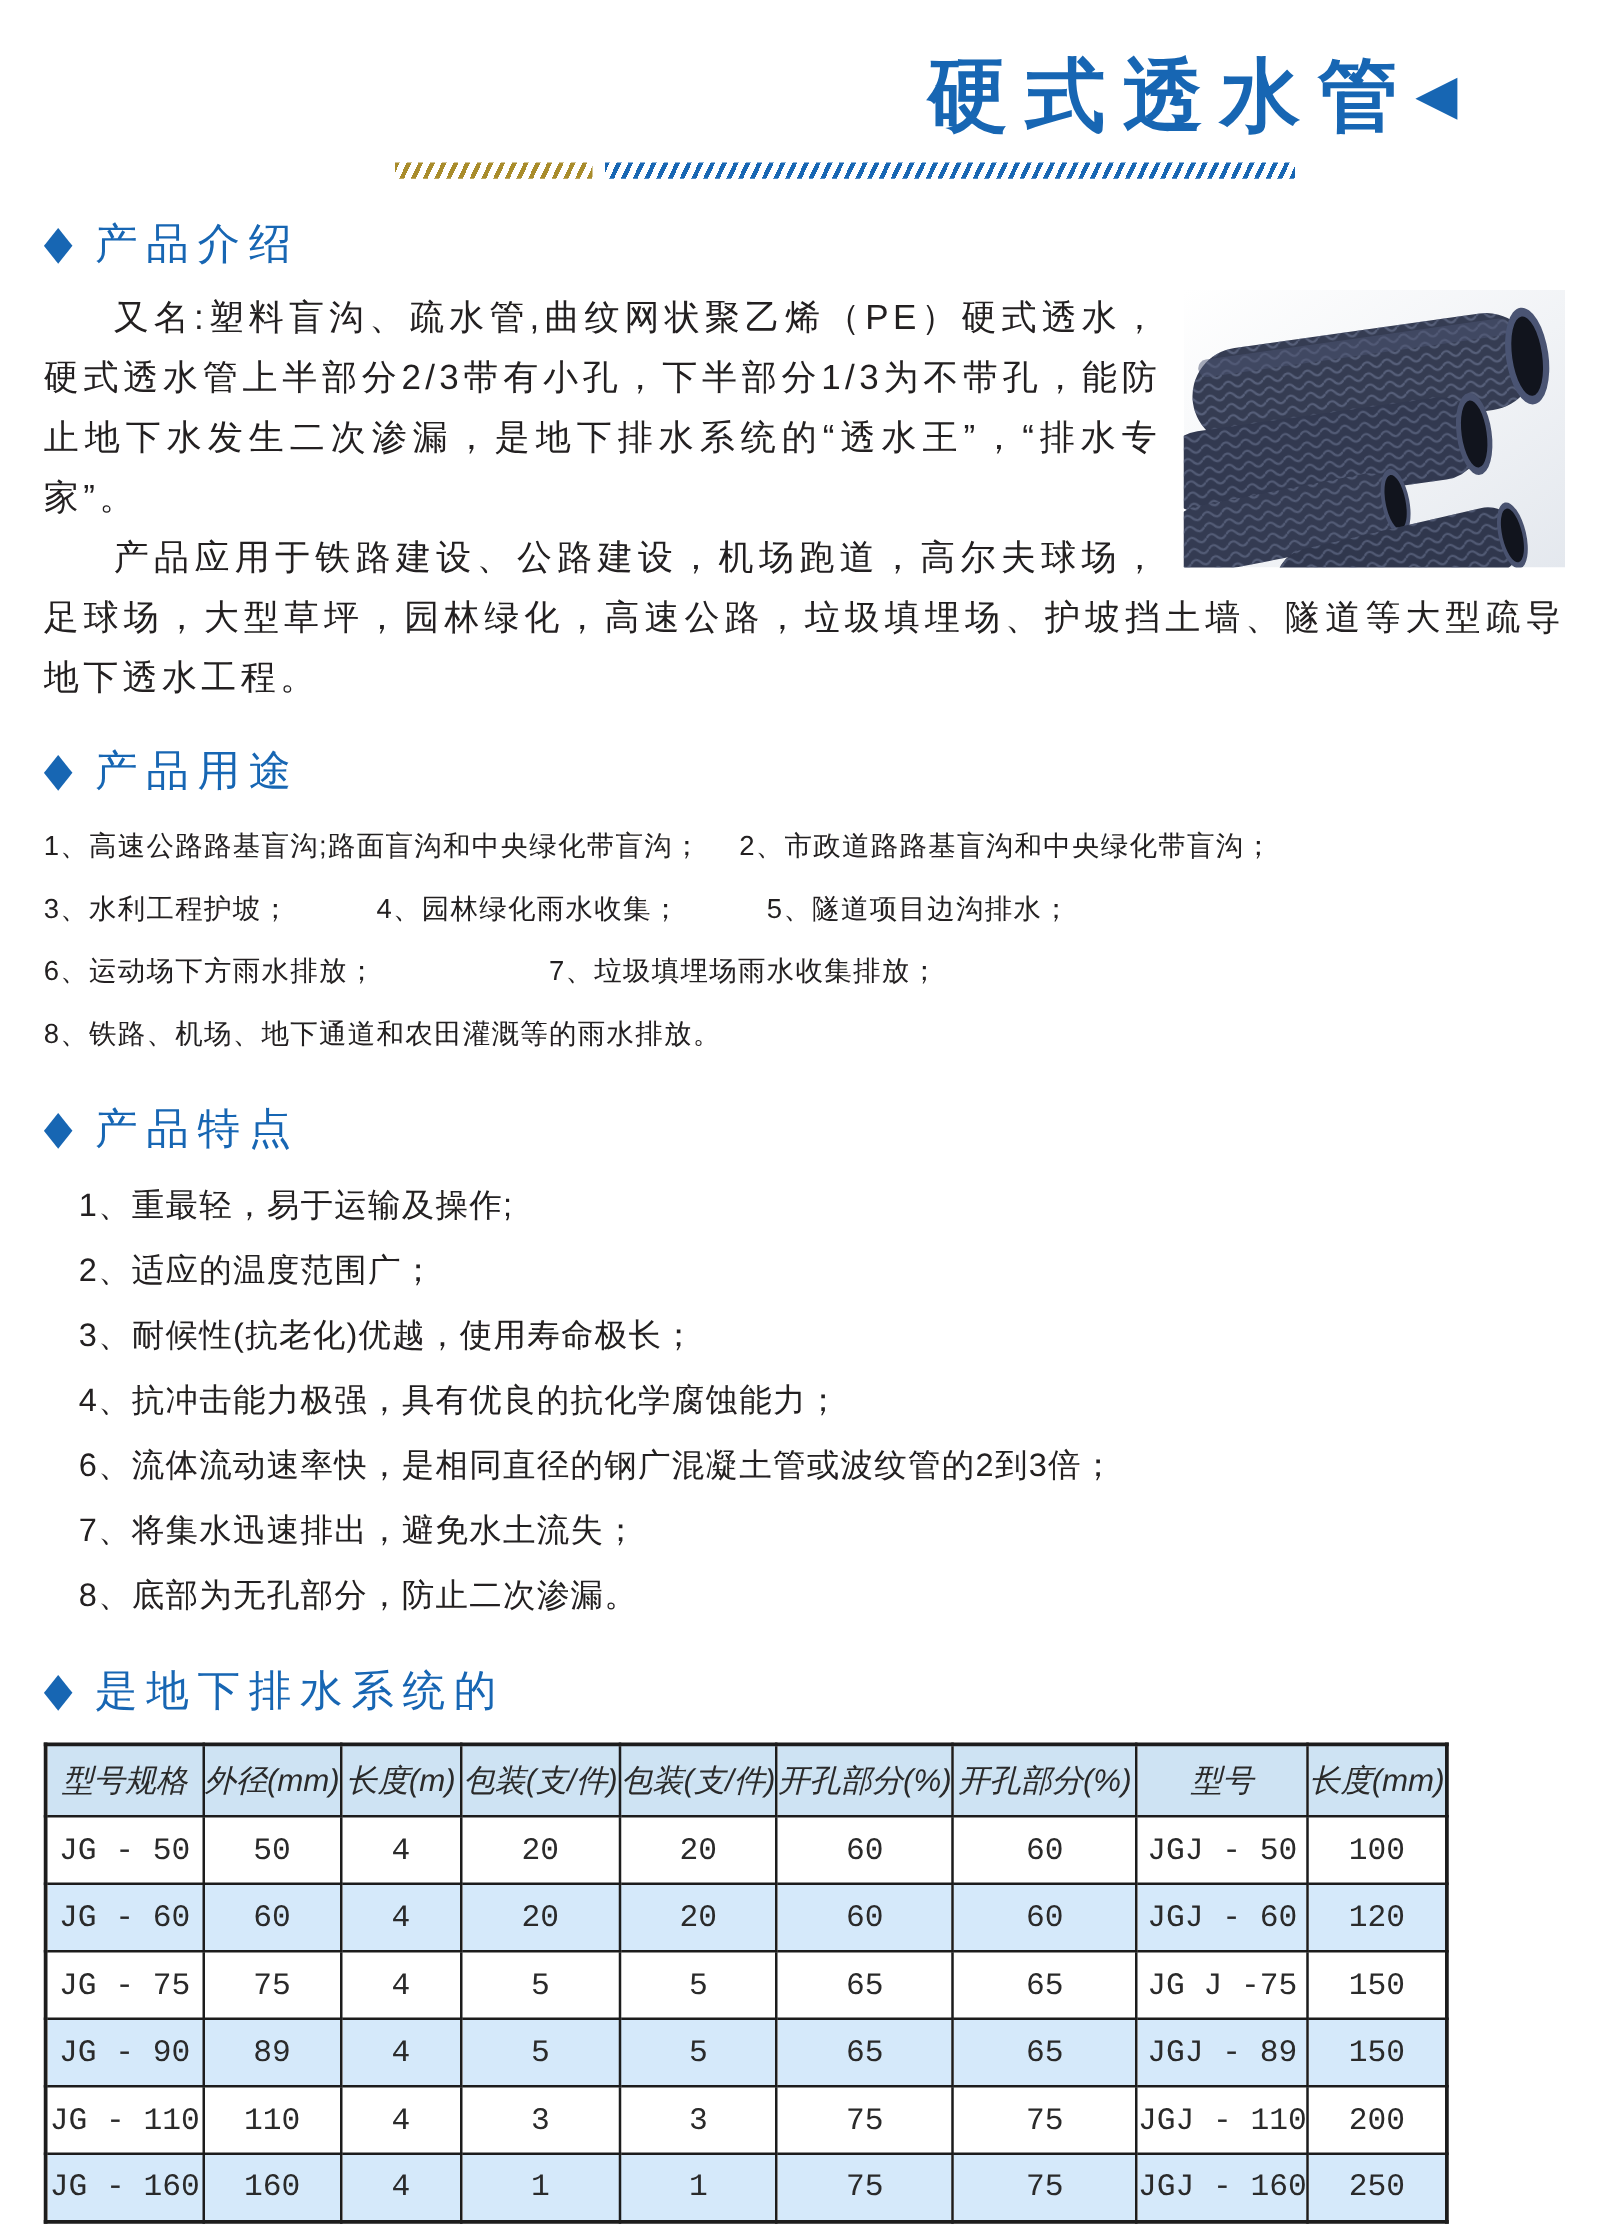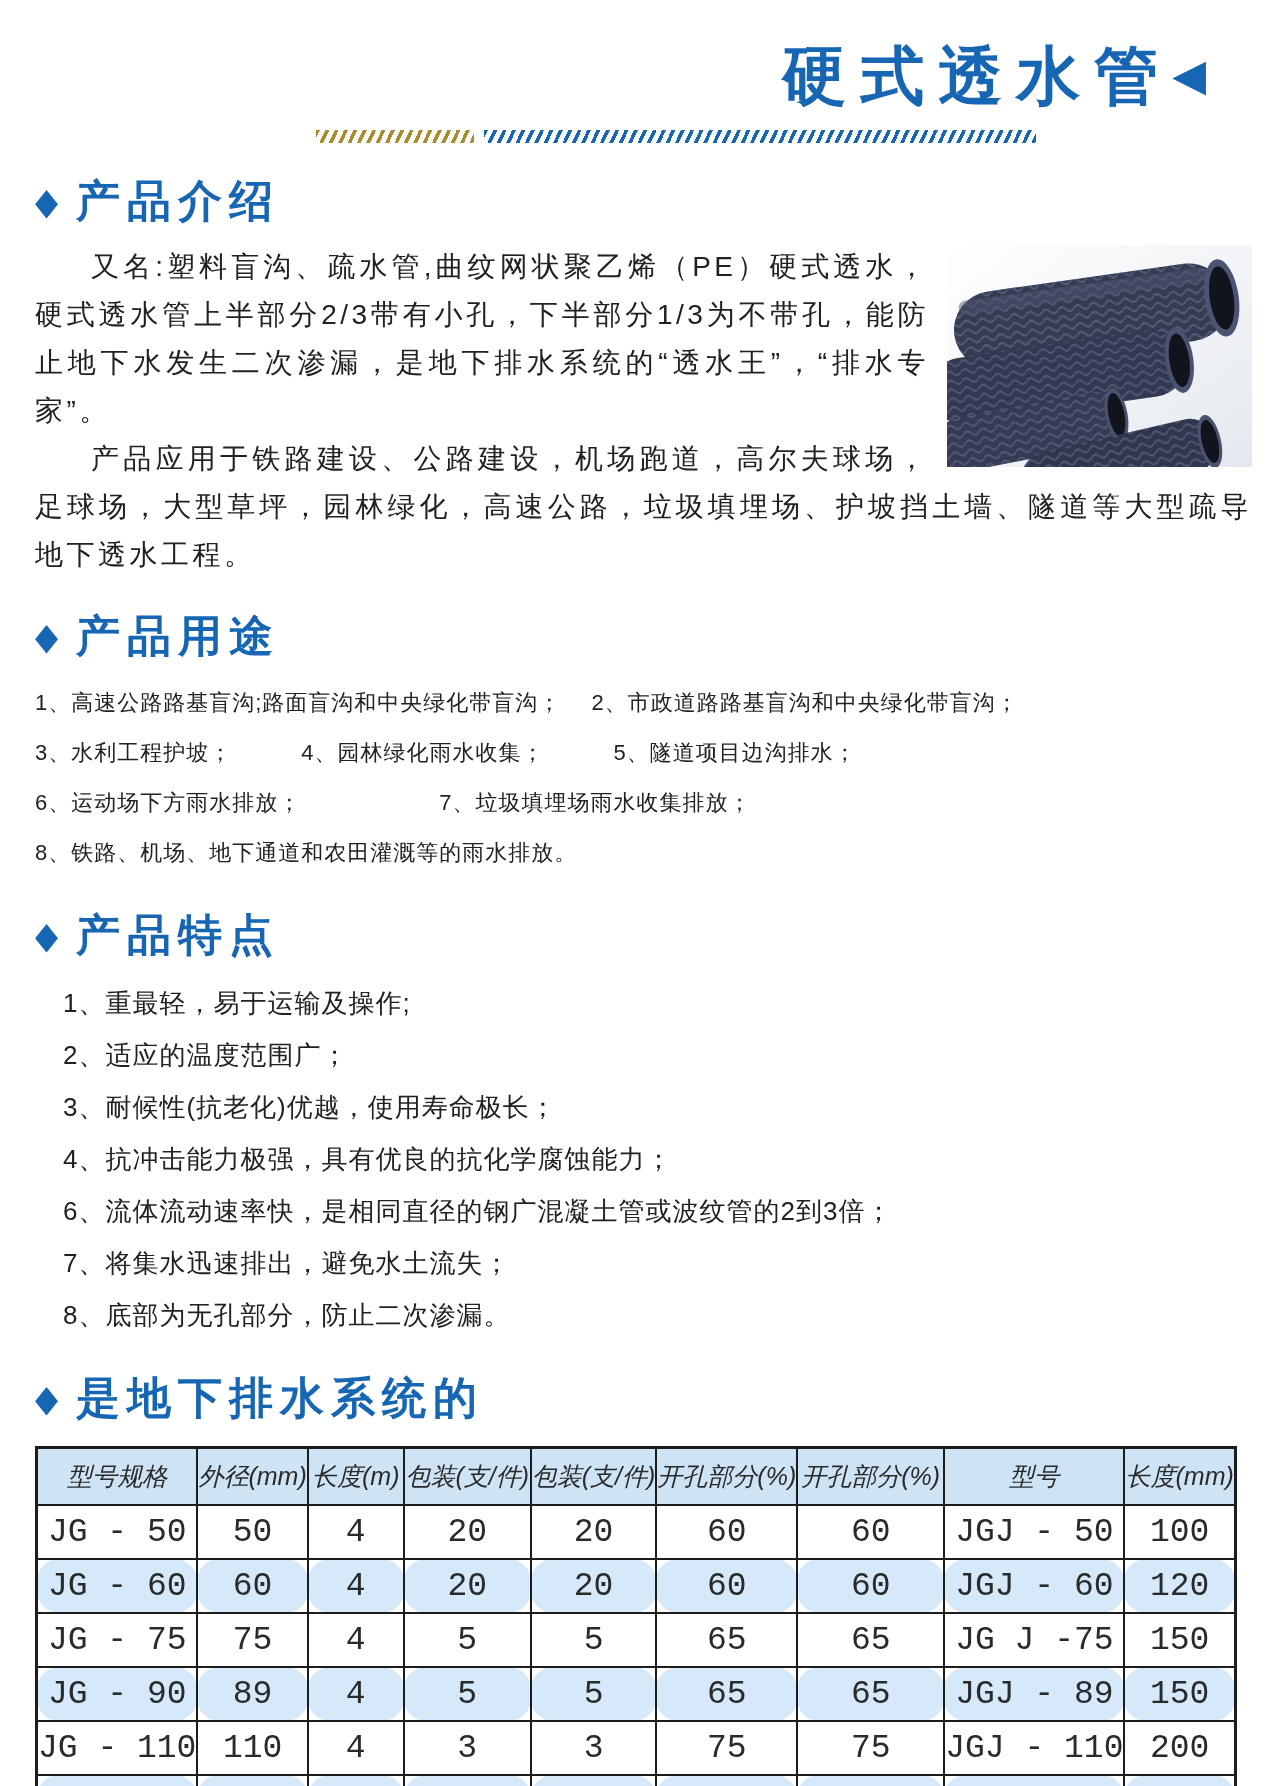--- a/index.html
+++ b/index.html
@@ -10,35 +10,35 @@
   html,body{background:#ffffff;}
   body{
     width:1282px;height:1786px;overflow:hidden;
     font-family:"Liberation Sans","DejaVu Sans",sans-serif;
     color:var(--ink);
   }
   .page{width:1282px;height:1786px;padding-top:40px;background:#fff;position:relative;}
 
   
   .page-title{
-    text-align:right;padding-right:76px;
+    text-align:right;padding-right:116px;
     font-size:64px;font-weight:bold;color:var(--blue);
     letter-spacing:14px;line-height:1.15;white-space:nowrap;
   }
   .title-arrow{font-size:44px;letter-spacing:0;margin-left:0;vertical-align:8px;}
   .stripes{margin:16px 0 0 316px;display:flex;align-items:center;height:14px;}
   .stripe{height:13px;display:inline-block;}
   .stripe-gold{width:158px;background:repeating-linear-gradient(115deg,var(--gold) 0 3.5px,transparent 3.5px 8.5px);}
   .stripe-blue{width:552px;margin-left:10px;background:repeating-linear-gradient(115deg,var(--blue) 0 3.5px,transparent 3.5px 8.5px);}
 
   
   .sec{padding:0 30px 0 35px;}
   .sec-head{display:flex;align-items:center;gap:18px;margin:28px 0 12px;}
   .diamond{color:var(--blue);font-size:30px;line-height:1;transform:scaleY(1.25);}
-  .sec-title{color:var(--blue);font-size:44px;font-weight:bold;letter-spacing:7px;}
+  .sec-title{color:var(--blue);font-size:34px;font-weight:normal;letter-spacing:7px;}
 
   .intro-body{overflow:hidden;}
   .photo{
     float:right;width:305px;height:222px;margin:2px 0 6px 18px;
     shape-outside:inset(0);
   }
   .photo svg{display:block;width:100%;height:100%;}
   .para{
     font-size:28px;letter-spacing:3.5px;line-height:48px;
     text-indent:2em;text-align:justify;
@@ -49,21 +49,21 @@
   
   .spec-table{
     border-collapse:collapse;table-layout:fixed;margin-top:18px;
     border:3px solid var(--tbl-border);
   }
   .spec-table th,.spec-table td{
     border:2px solid var(--tbl-border);text-align:center;vertical-align:middle;
     font-weight:normal;color:#2a2a2a;overflow:hidden;white-space:nowrap;
   }
   .spec-table th{background:var(--th-bg);height:58px;font-size:25px;font-style:italic;}
-  .spec-table td{height:54px;font-size:33px;font-family:"Liberation Mono","DejaVu Sans Mono",monospace;border-radius:22px;}
+  .spec-table td{height:54px;font-size:25px;font-family:"Liberation Mono","DejaVu Sans Mono",monospace;}
   .spec-table tbody tr:nth-child(even) td{background:var(--alt-bg);}
 </style>
 </head>
 <body>
 
 <div class="page">
 
   <header>
     <h1 class="page-title"><span>硬式透水管</span><span class="title-arrow">◀</span></h1>
     <div class="stripes">

